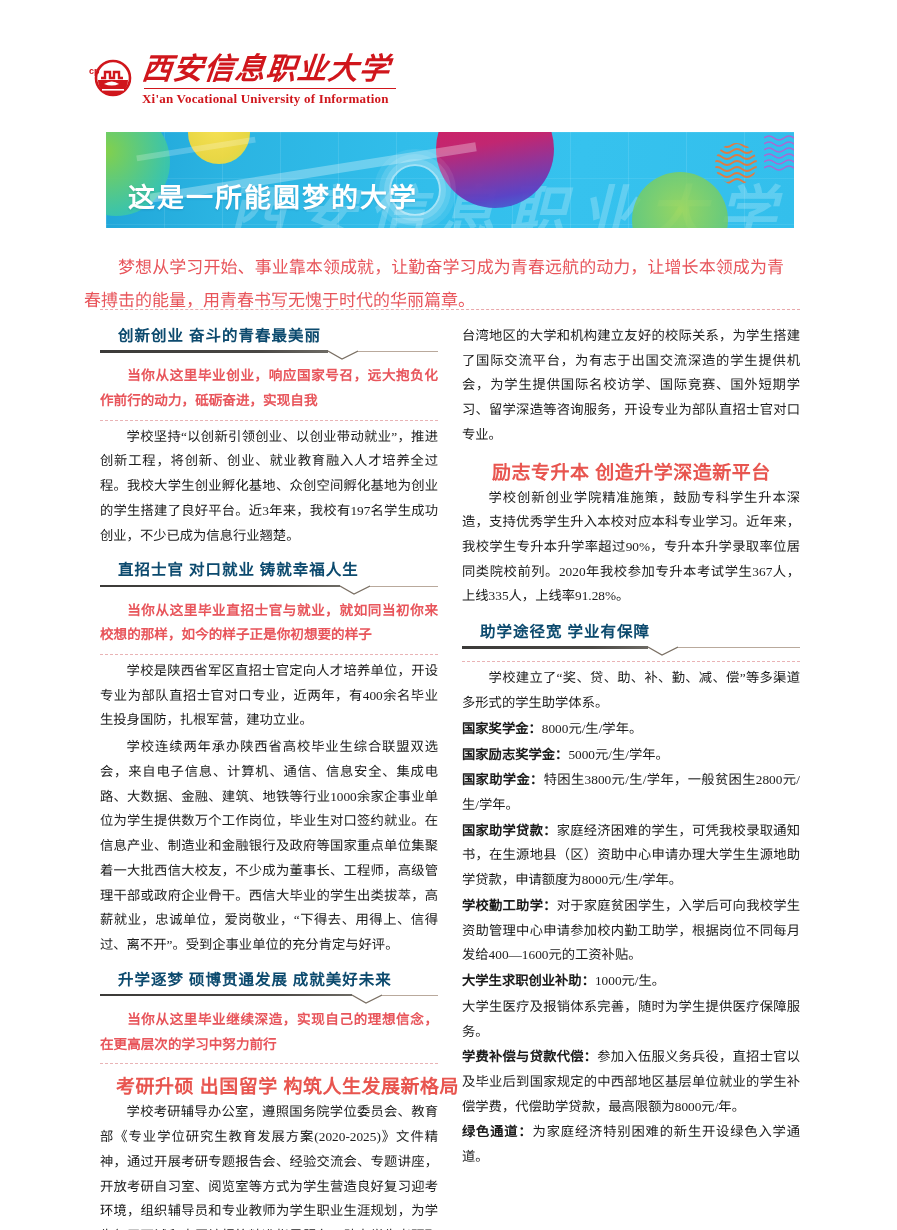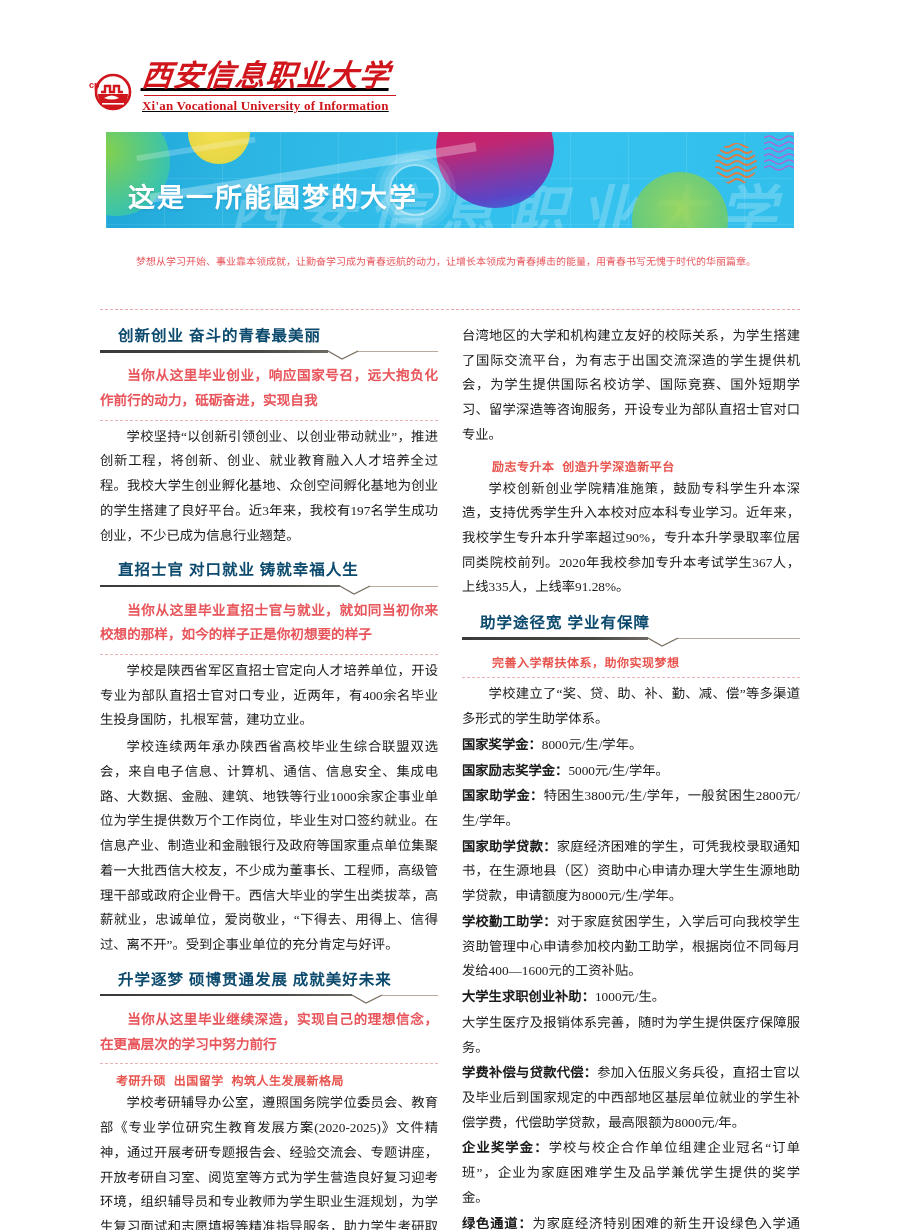--- a/index.html
+++ b/index.html
@@ -20,22 +20,21 @@
   }
 
   
   .header {
     position: absolute;
     left: 88px;
     top: 52px;
     width: 420px;
     height: 62px;
     display: flex;
-    align-items: flex-end;
-    text-decoration: underline;
+    align-items: flex-start;
   }
   .logo-mark {
     position: relative;
     width: 46px;
     height: 44px;
     margin-top: 4px;
     flex: 0 0 46px;
   }
   .logo-mark svg { display: block; }
   .logo-text { margin-left: 8px; padding-top: 1px; }
@@ -174,24 +173,24 @@
     font-weight: bold;
     color: #ffffff;
     letter-spacing: 2px;
     font-family: "Liberation Sans", "DejaVu Sans", sans-serif;
     text-shadow: 0 1px 2px rgba(0,60,100,0.18);
   }
 
   
   .intro {
     position: absolute;
-    left: 116px;
+    left: 84px;
     top: 252px;
     width: 700px;
-    font-size: 10px;
+    font-size: 17px;
     line-height: 1.92;
     color: #e8555b;
     text-align: justify;
     text-indent: 2em;
     font-family: Liberation Serif, serif;
   }
   .intro-divider {
     position: absolute;
     left: 100px;
     top: 309px;
@@ -261,27 +260,27 @@
     font-weight: bold;
     font-family: "Liberation Serif", "DejaVu Serif", serif;
   }
   .lead-divider {
     border-top: 1px dashed #e9b3b5;
     margin: 6px 0 4px;
   }
 
   
   .sub-head {
-    font-size: 12px;
+    font-size: 19px;
     font-weight: bold;
     color: #e8554f;
     margin: 7px 0 2px;
     padding-left: 16px;
     letter-spacing: .5px;
-    font-family: Liberation Mono, monospace;
+    font-family: Liberation Sans, sans-serif;
     white-space: nowrap;
   }
   .sub-head.indent-more { padding-left: 30px; }
 
   
   .para {
     font-size: 13.3px;
     line-height: 1.86;
     color: #1b1b1b;
     text-align: justify;
@@ -432,32 +431,30 @@
       <div class="sec-head" style="margin-top:11px">
         <div class="sec-title">助学途径宽 学业有保障</div>
         <div class="sec-rule">
           <div class="bar" style="width:186px"></div>
           <svg class="chev" style="left:186px" viewBox="0 0 30 11" xmlns="http://www.w3.org/2000/svg">
             <path d="M0 2 L14 10 L30 2" fill="none" stroke="#7a6f63" stroke-width="1.2"></path>
           </svg>
           <div class="thin" style="width:122px"></div>
         </div>
       </div>
-      <div class="sub-head" style="padding-left:30px">完善入学帮扶体系，助你实现梦想</div>
       <div class="lead-divider"></div>
       <div class="para">学校建立了“奖、贷、助、补、勤、减、偿”等多渠道多形式的学生助学体系。</div>
 
       <div id="aid-list">
           <div class="aid-item"><b>国家奖学金：</b><span>8000元/生/学年。</span></div>
           <div class="aid-item"><b>国家励志奖学金：</b><span>5000元/生/学年。</span></div>
           <div class="aid-item"><b>国家助学金：</b><span>特困生3800元/生/学年，一般贫困生2800元/生/学年。</span></div>
           <div class="aid-item"><b>国家助学贷款：</b><span>家庭经济困难的学生，可凭我校录取通知书，在生源地县（区）资助中心申请办理大学生生源地助学贷款，申请额度为8000元/生/学年。</span></div>
           <div class="aid-item"><b>学校勤工助学：</b><span>对于家庭贫困学生，入学后可向我校学生资助管理中心申请参加校内勤工助学，根据岗位不同每月发给400—1600元的工资补贴。</span></div>
           <div class="aid-item"><b>大学生求职创业补助：</b><span>1000元/生。</span></div>
           <div class="aid-item"><span>大学生医疗及报销体系完善，随时为学生提供医疗保障服务。</span></div>
           <div class="aid-item"><b>学费补偿与贷款代偿：</b><span>参加入伍服义务兵役，直招士官以及毕业后到国家规定的中西部地区基层单位就业的学生补偿学费，代偿助学贷款，最高限额为8000元/年。</span></div>
-          <div class="aid-item"><b>企业奖学金：</b><span>学校与校企合作单位组建企业冠名“订单班”，企业为家庭困难学生及品学兼优学生提供的奖学金。</span></div>
           <div class="aid-item"><b>绿色通道：</b><span>为家庭经济特别困难的新生开设绿色入学通道。</span></div>
         </div>
 
     </div>
   </div>
 </div>
 
 </body></html>

